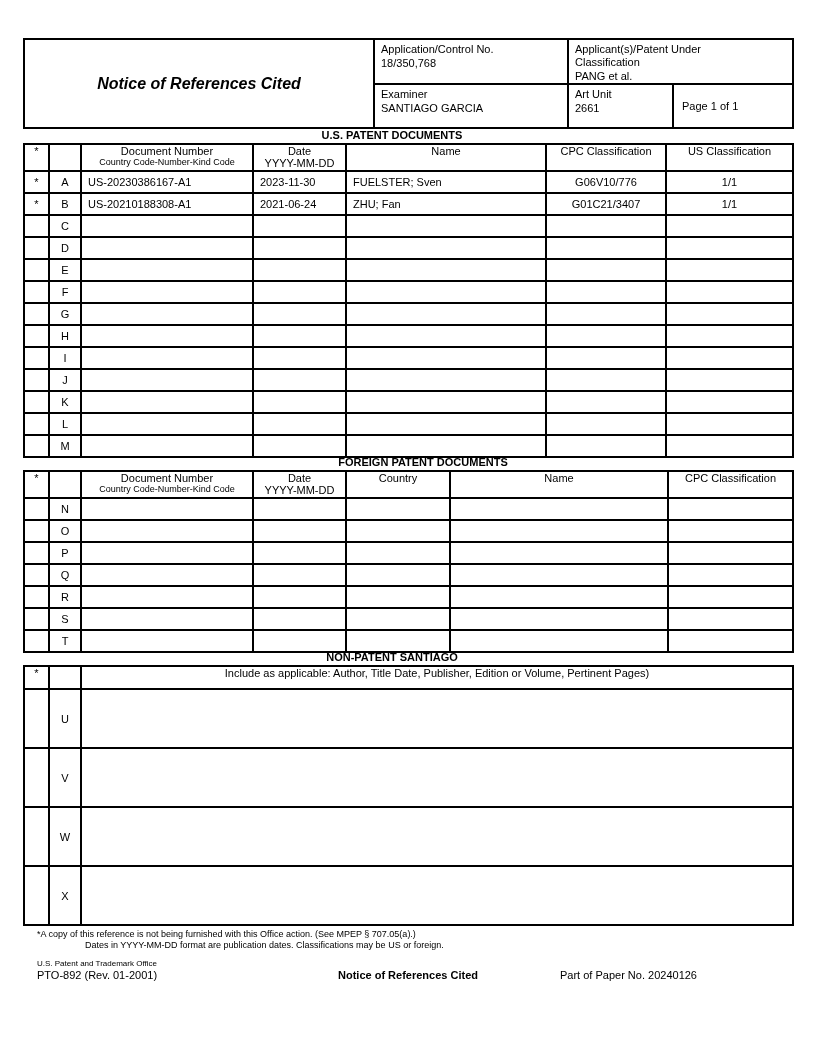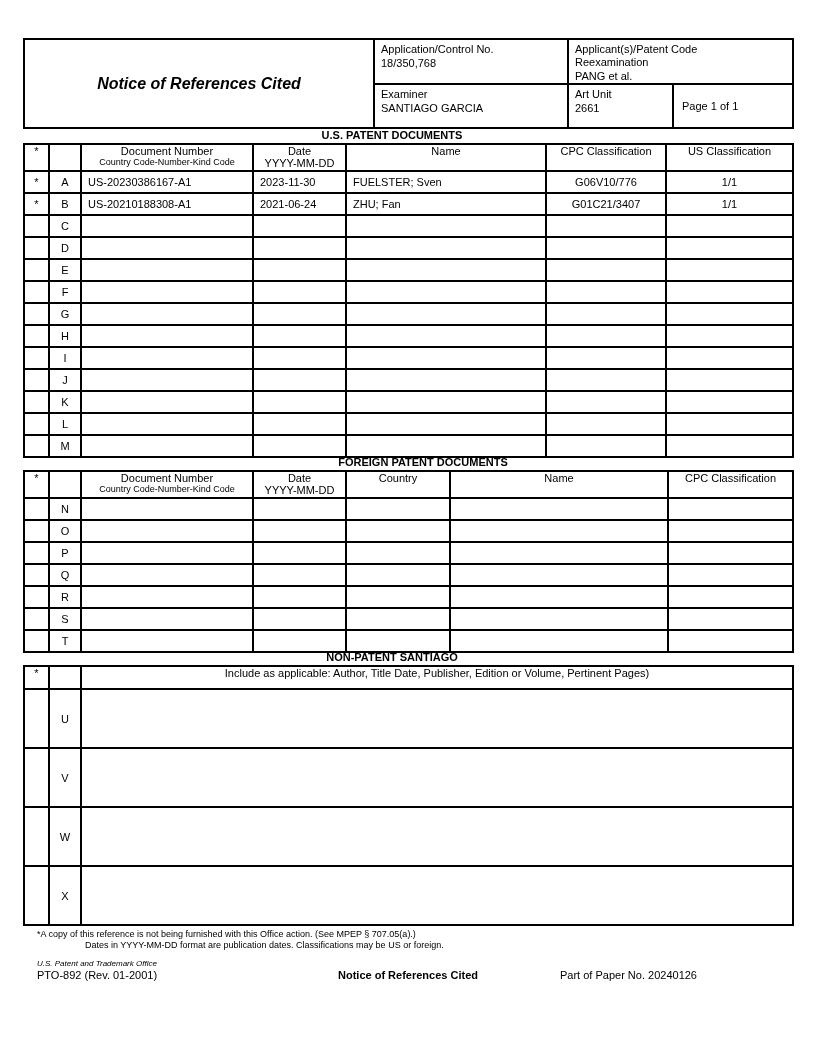--- a/index.html
+++ b/index.html
@@ -62,21 +62,21 @@
     <tbody>
         <tr style="height:44px;">
       <td rowspan="2" class="hdr-title-cell">
         <span class="hdr-title">Notice of References Cited</span>
       </td>
       <td>
         <div class="hdr-label">Application/Control No.</div>
         <div class="hdr-value">18/350,768</div>
       </td>
       <td colspan="2">
-        <div class="hdr-label" style="width:160px;">Applicant(s)/Patent Code Reexamination</div>
+        <div class="hdr-label" style="width:160px;">Applicant(s)/Patent Under Classification</div>
         <div class="hdr-value">PANG et al.</div>
       </td>
     </tr>
     <tr style="height:44px;">
       <td>
         <div class="hdr-label">Examiner</div>
         <div class="hdr-value">SANTIAGO GARCIA</div>
       </td>
       <td>
         <div class="hdr-label">Art Unit</div>
@@ -388,18 +388,18 @@
           <td class="c"></td>
           <td class="c">X</td>
           <td class="np-text"></td>
         </tr>
       </tbody>
   </table>
 
   <div class="abs footnote" style="left:37px; top:929px;">*A copy of this reference is not being furnished with this Office action. (See MPEP § 707.05(a).)</div>
   <div class="abs footnote" style="left:37px; top:940px;padding-left:48px;">Dates in YYYY-MM-DD format are publication dates. Classifications may be US or foreign.</div>
 
-  <div class="abs footer-office" style="left:37px; top:959px;font-style:italic;">U.S. Patent and Trademark Office</div>
+  <div class="abs footer-office" style="left:37px; top:959px;">U.S. Patent and Trademark Office</div>
   <div class="abs footer-main" style="left:37px; top:969px;">PTO-892 (Rev. 01-2001)</div>
   <div class="abs footer-main footer-center" style="left:0px; top:969px;">Notice of References Cited</div>
   <div class="abs footer-main" style="left:560px; top:969px;">Part of Paper No. 20240126</div>
 
 </div>
 
 </body></html>

